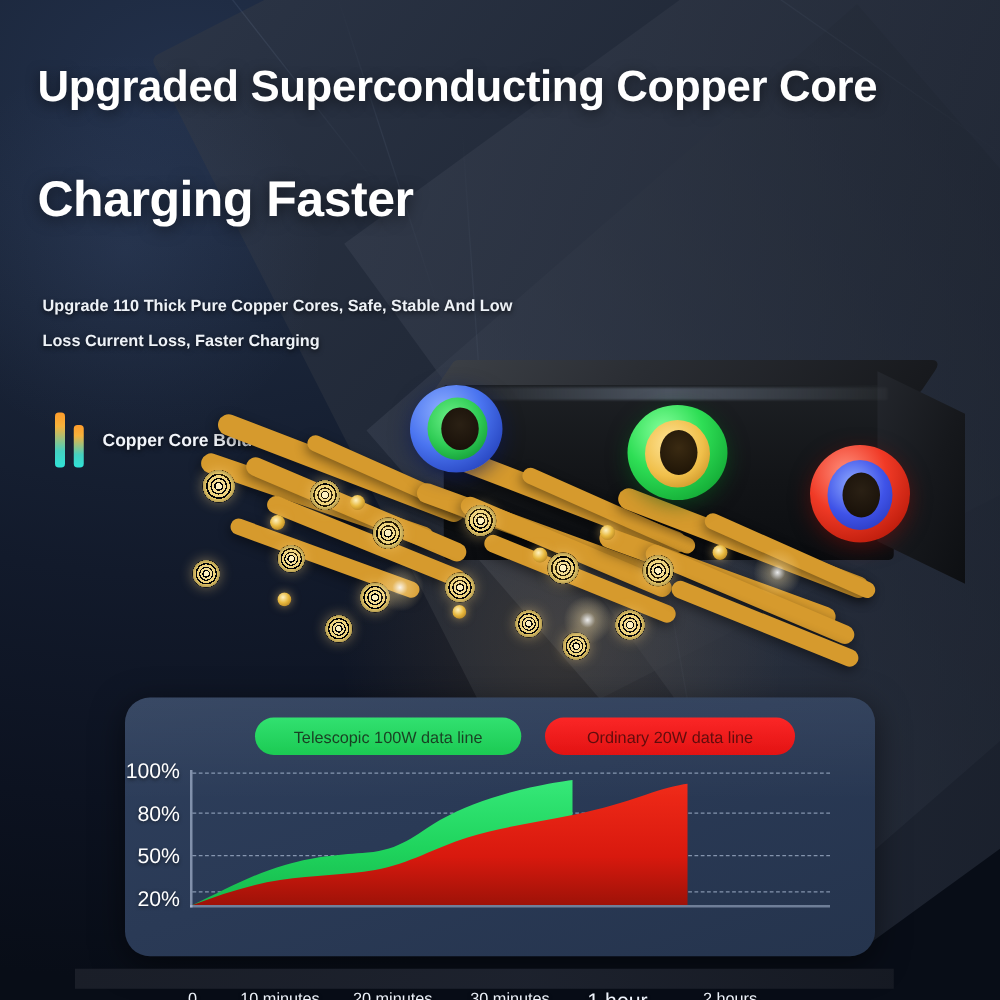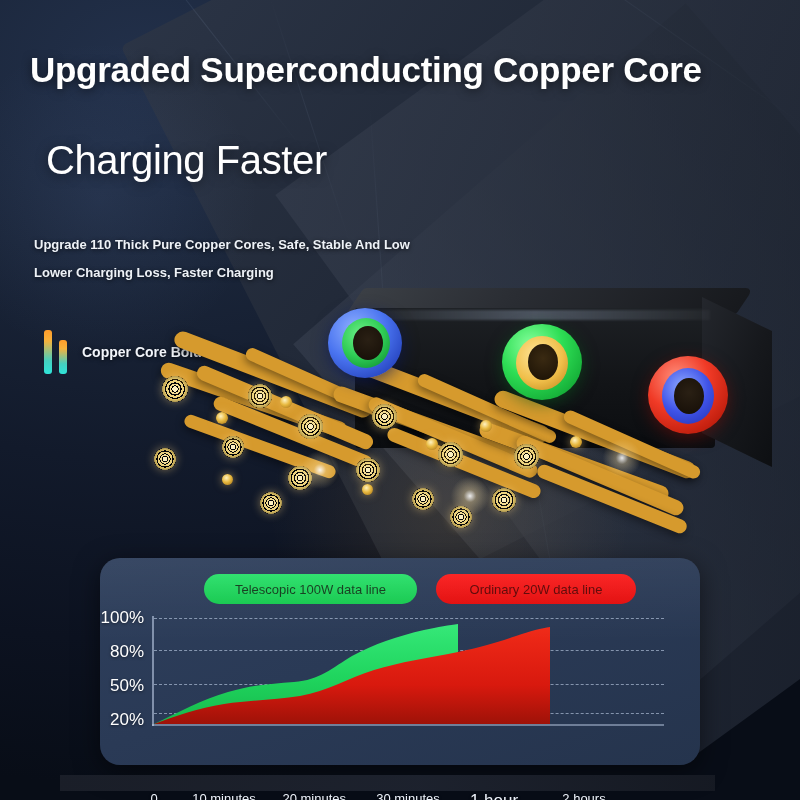--- a/index.html
+++ b/index.html
@@ -53,24 +53,23 @@
 
   
   .headline{
     position:absolute;left:30px;top:50px;
     font-size:35px;font-weight:bold;color:#ffffff;
     letter-spacing:-.3px;white-space:nowrap;
     text-shadow:0 2px 10px rgba(0,0,0,.55);
   }
   .subhead{
     position:absolute;left:30px;top:138px;
-    font-size:40px;font-weight:normal;color:#ffffff;
+    font-size:40px;font-weight:bold;color:#ffffff;
     letter-spacing:-.4px;white-space:nowrap;
     text-shadow:0 2px 12px rgba(0,0,0,.55);
-    margin-left:16px;
   }
   .desc1{
     position:absolute;left:34px;top:237px;
     font-size:13px;font-weight:bold;color:#eef2f7;white-space:nowrap;
     text-shadow:0 1px 4px rgba(0,0,0,.7);
   }
   .desc2{
     position:absolute;left:34px;top:265px;
     font-size:13px;font-weight:bold;color:#eef2f7;white-space:nowrap;
     text-shadow:0 1px 4px rgba(0,0,0,.7);
@@ -241,21 +240,21 @@
   <div class="glowpatch gp2"></div>
   <div class="streak s1"></div>
   <div class="streak s2"></div>
   <div class="streak s3"></div>
   <div class="streak s4"></div>
   <div class="streak s5"></div>
 
   <div class="headline">Upgraded Superconducting Copper Core</div>
   <div class="subhead">Charging Faster</div>
   <div class="desc1">Upgrade 110 Thick Pure Copper Cores, Safe, Stable And Low</div>
-  <div class="desc2">Lower Charging Loss, Faster Charging</div>
+  <div class="desc2">Loss Current Loss, Faster Charging</div>
 
   <div class="badge">
     <div class="bars">
       <div class="bar b1"></div>
       <div class="bar b2"></div>
     </div>
     <div class="badge-label">Copper Core Bold</div>
   </div>
 
   <div class="product">

